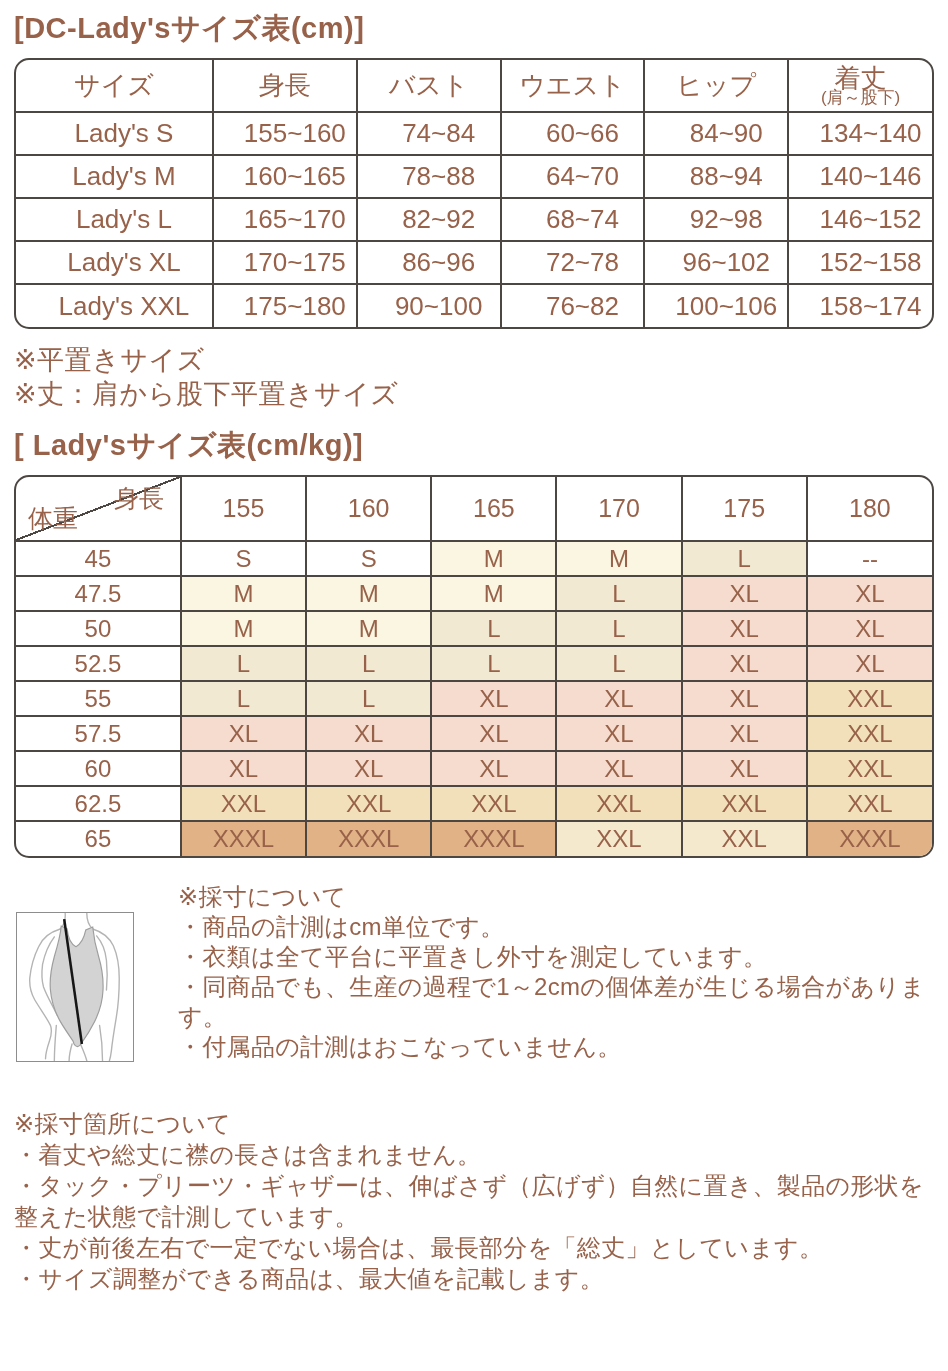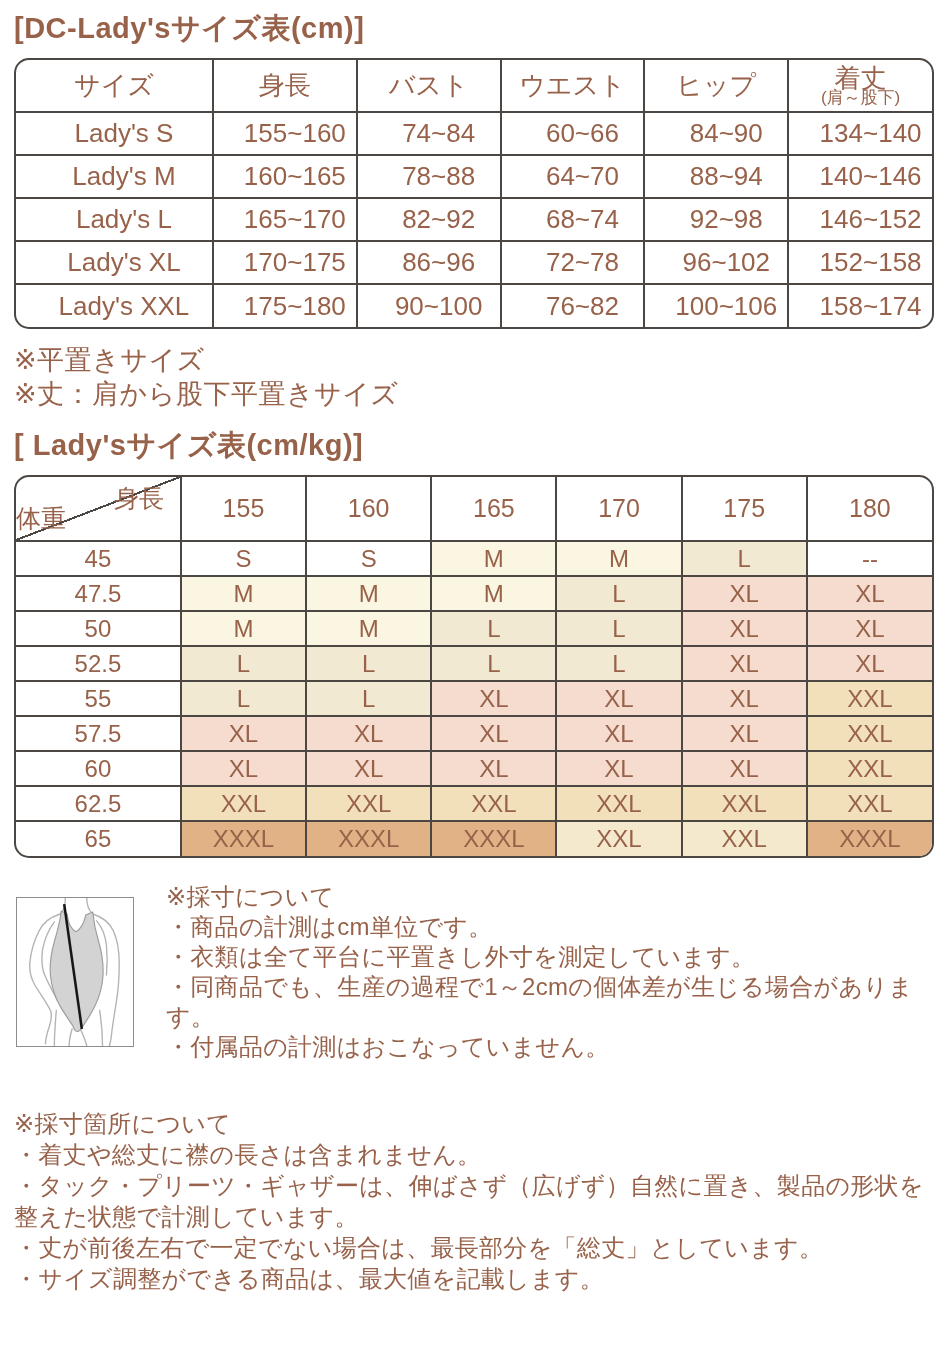--- a/index.html
+++ b/index.html
@@ -54,23 +54,23 @@
   .t2 .corner{
     position:relative;
     background:
       linear-gradient(to bottom right,
         transparent calc(50% - 1px),
         var(--grid) calc(50% - 1px),
         var(--grid) calc(50% + 1px),
         transparent calc(50% + 1px));
   }
   .t2 .corner .top-label{position:absolute;top:5px;right:16px;font-size:25px;}
-  .t2 .corner .bottom-label{position:absolute;bottom:5px;left:0;font-size:25px;}
-  
-  .measure-row{display:flex;margin-top:24px;align-items:center;}
+  .t2 .corner .bottom-label{position:absolute;bottom:5px;left:12px;font-size:25px;}
+  
+  .measure-row{display:flex;margin-top:24px;align-items:flex-end;gap:12px;}
   .figure-box{
     width:118px;height:150px;flex:0 0 118px;
     border:1px solid #8d8d8d;
     margin-left:2px;
     background:#fff;
   }
   .measure-notes{margin-left:32px;font-size:24px;line-height:30px;letter-spacing:0.3px;}
   .measure-notes div{margin-bottom:0;}
   .spots-notes{margin-top:46px;font-size:24px;line-height:31px;letter-spacing:0.3px;}
 </style>

